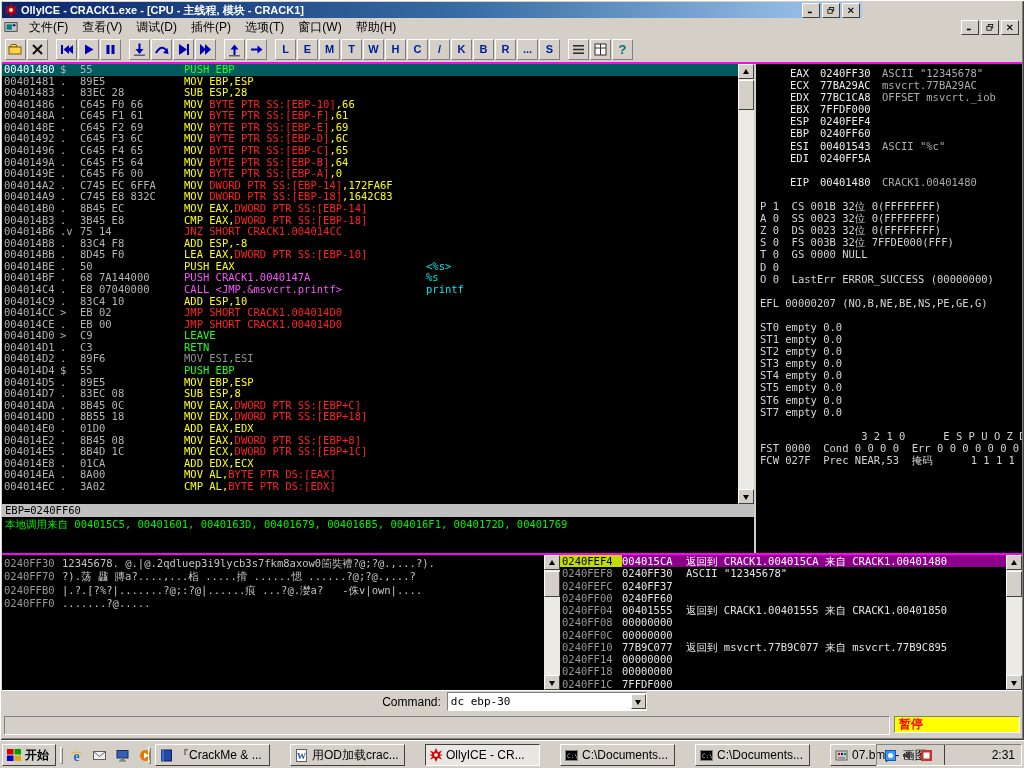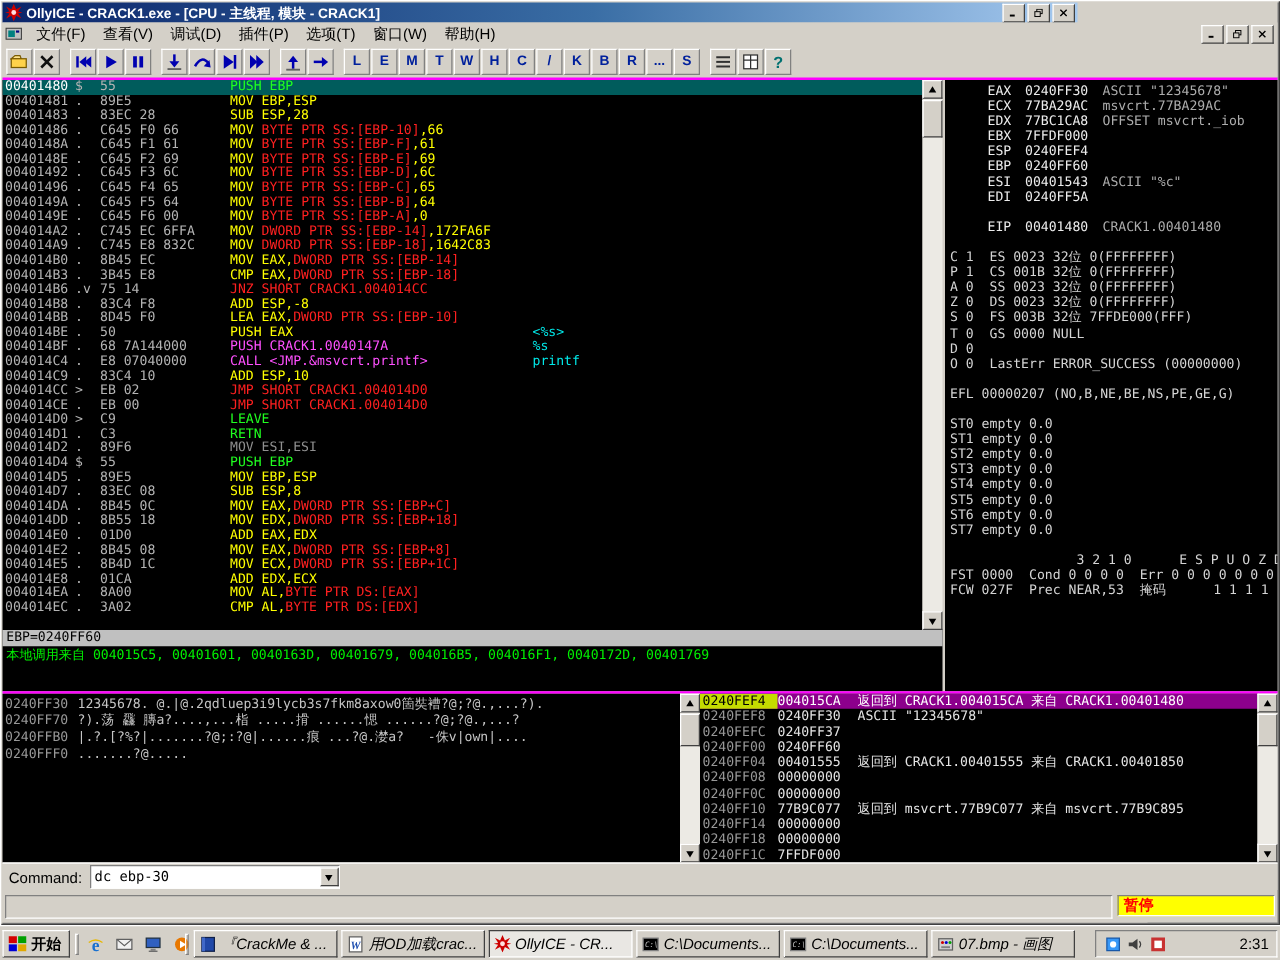--- a/index.html
+++ b/index.html
@@ -86,42 +86,42 @@
   .srow{display:flex;height:12.27px;line-height:12.3px;white-space:pre;}
   .sa{width:60px;color:#989898;padding-left:2px;flex:none;}
   .sv{width:64px;color:#E4E4E4;flex:none;}
   .sc{color:#E4E4E4;flex:1;overflow:hidden;}
   .srow.sel{background:#8C008C;}
   .srow.sel .sa{background:#C4DC00;color:#000;}
   .srow.sel .sv,.srow.sel .sc{color:#FFF;}
 
   
   #commandbar{position:absolute;left:2px;top:690px;width:1020px;height:22px;background:#D4D0C8;
-              border-top:1px solid #FFF;box-sizing:border-box;display:flex;align-items:center;font-size:12px;}
+              border-top:1px solid #FFF;box-sizing:border-box;display:flex;align-items:center;font-size:12px;justify-content:center;}
   #cmd-label{margin-left:5px;}
   #cmd-combo{margin-left:6px;width:198px;height:17px;background:#FFF;border:1px solid;
              border-color:#808080 #FFF #FFF #808080;display:flex;align-items:center;}
   #cmd-value{flex:1;padding-left:3px;font-family:"DejaVu Sans Mono",monospace;font-size:11px;overflow:hidden;white-space:nowrap;}
   #cmd-drop{width:15px;height:15px;background:#D4D0C8;border:1px solid;border-color:#FFF #404040 #404040 #FFF;
             display:flex;align-items:center;justify-content:center;box-sizing:border-box;flex:none;}
   #statusbar{position:absolute;left:2px;top:712px;width:916px;height:26px;background:#D4D0C8;}
   #status-main{position:absolute;left:2px;top:4px;width:884px;height:17px;border:1px solid;border-color:#808080 #FFF #FFF #808080;}
   #status-pause{position:absolute;left:892px;top:4px;width:126px;height:17px;border:1px solid;
                 border-color:#808080 #FFF #FFF #808080;background:#FFFF00;color:#FF0000;font-weight:bold;
                 font-size:12px;line-height:15px;padding-left:4px;box-sizing:border-box;}
 
   
   #taskbar{position:absolute;left:0;top:740px;width:1024px;height:28px;background:#D4D0C8;border-top:1px solid #FFF;box-sizing:border-box;}
   #start-btn{position:absolute;left:2px;top:3px;height:22px;width:54px;border:1px solid;border-color:#FFF #404040 #404040 #FFF;
              display:flex;align-items:center;font-weight:bold;font-size:12px;gap:3px;padding-left:3px;box-sizing:border-box;background:#D4D0C8;}
   .grip{position:absolute;top:6px;width:3px;height:17px;border:1px solid;border-color:#FFF #808080 #808080 #FFF;box-sizing:border-box;}
   #grip1{left:60px;} #grip2{left:148px;}
   #quicklaunch{position:absolute;left:66px;top:5px;display:flex;gap:3px;}
   .qbtn{width:20px;height:19px;display:flex;align-items:center;justify-content:center;}
-  #tasks{position:absolute;left:155px;top:3px;display:flex;gap:3px;font-style:italic;}
+  #tasks{position:absolute;left:155px;top:3px;display:flex;gap:20px;}
   .task{width:115px;height:22px;border:1px solid;border-color:#FFF #404040 #404040 #FFF;background:#D4D0C8;
         display:flex;align-items:center;gap:3px;padding:0 3px;box-sizing:border-box;font-size:12px;}
   .task.active{border-color:#404040 #FFF #FFF #404040;background:#E9E7E3;}
   .tlabel{white-space:nowrap;overflow:hidden;flex:1;}
   .ticon{flex:none;}
   #tray{position:absolute;right:2px;top:3px;width:146px;height:22px;border:1px solid;border-color:#808080 #FFF #FFF #808080;
         display:flex;align-items:center;box-sizing:border-box;padding:0 6px;gap:4px;}
   #tray-icons{display:flex;gap:3px;flex:1;}
   #clock{font-size:12px;}
 </style>
@@ -354,21 +354,20 @@
         <div class="rrow"><span class="rl">ECX</span><span class="rv">77BA29AC</span><span class="rx">msvcrt.77BA29AC</span></div>
         <div class="rrow"><span class="rl">EDX</span><span class="rv">77BC1CA8</span><span class="rx">OFFSET msvcrt._iob</span></div>
         <div class="rrow"><span class="rl">EBX</span><span class="rv">7FFDF000</span><span class="rx"></span></div>
         <div class="rrow"><span class="rl">ESP</span><span class="rv">0240FEF4</span><span class="rx"></span></div>
         <div class="rrow"><span class="rl">EBP</span><span class="rv">0240FF60</span><span class="rx"></span></div>
         <div class="rrow"><span class="rl">ESI</span><span class="rv">00401543</span><span class="rx">ASCII "%c"</span></div>
         <div class="rrow"><span class="rl">EDI</span><span class="rv">0240FF5A</span><span class="rx"></span></div>
         <div class="rrow">&nbsp;</div>
         <div class="rrow"><span class="rl">EIP</span><span class="rv">00401480</span><span class="rx">CRACK1.00401480</span></div>
         <div class="rrow">&nbsp;</div>
-        <div class="rrow rtext">C 1  ES 0023 32位 0(FFFFFFFF)</div>
         <div class="rrow rtext">P 1  CS 001B 32位 0(FFFFFFFF)</div>
         <div class="rrow rtext">A 0  SS 0023 32位 0(FFFFFFFF)</div>
         <div class="rrow rtext">Z 0  DS 0023 32位 0(FFFFFFFF)</div>
         <div class="rrow rtext">S 0  FS 003B 32位 7FFDE000(FFF)</div>
         <div class="rrow rtext">T 0  GS 0000 NULL</div>
         <div class="rrow rtext">D 0</div>
         <div class="rrow rtext">O 0  LastErr ERROR_SUCCESS (00000000)</div>
         <div class="rrow">&nbsp;</div>
         <div class="rrow rtext">EFL 00000207 (NO,B,NE,BE,NS,PE,GE,G)</div>
         <div class="rrow">&nbsp;</div>

